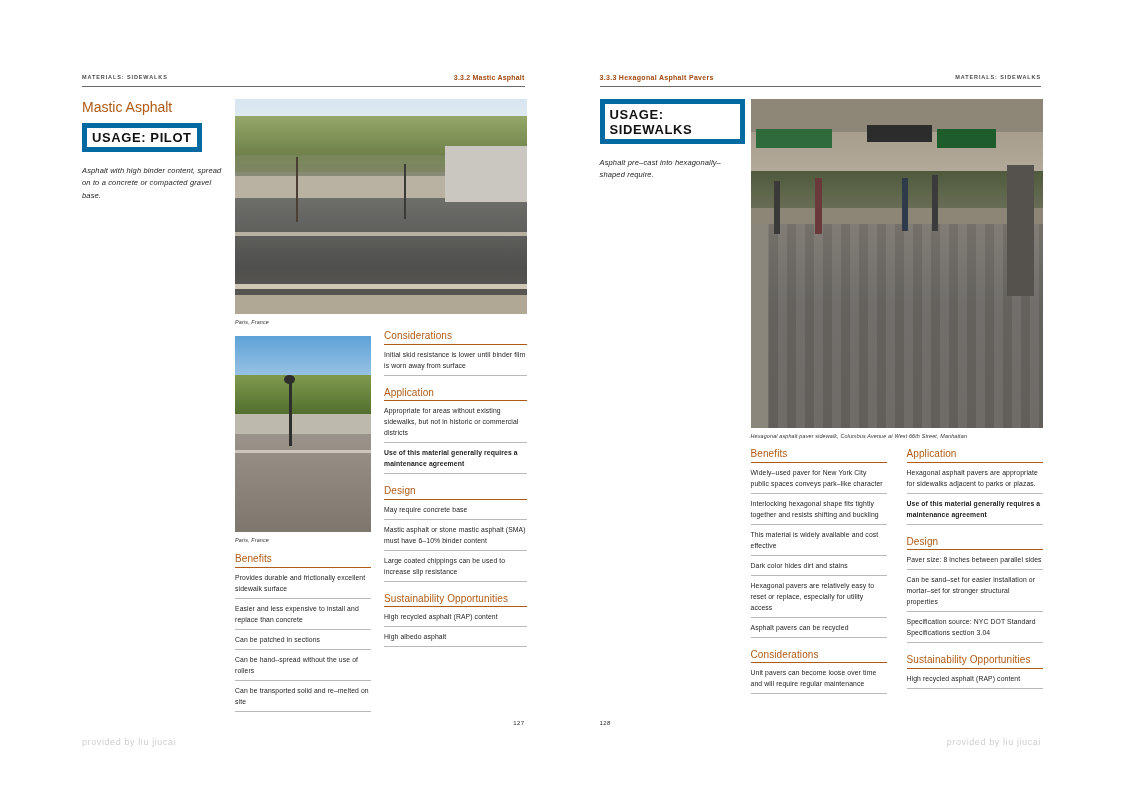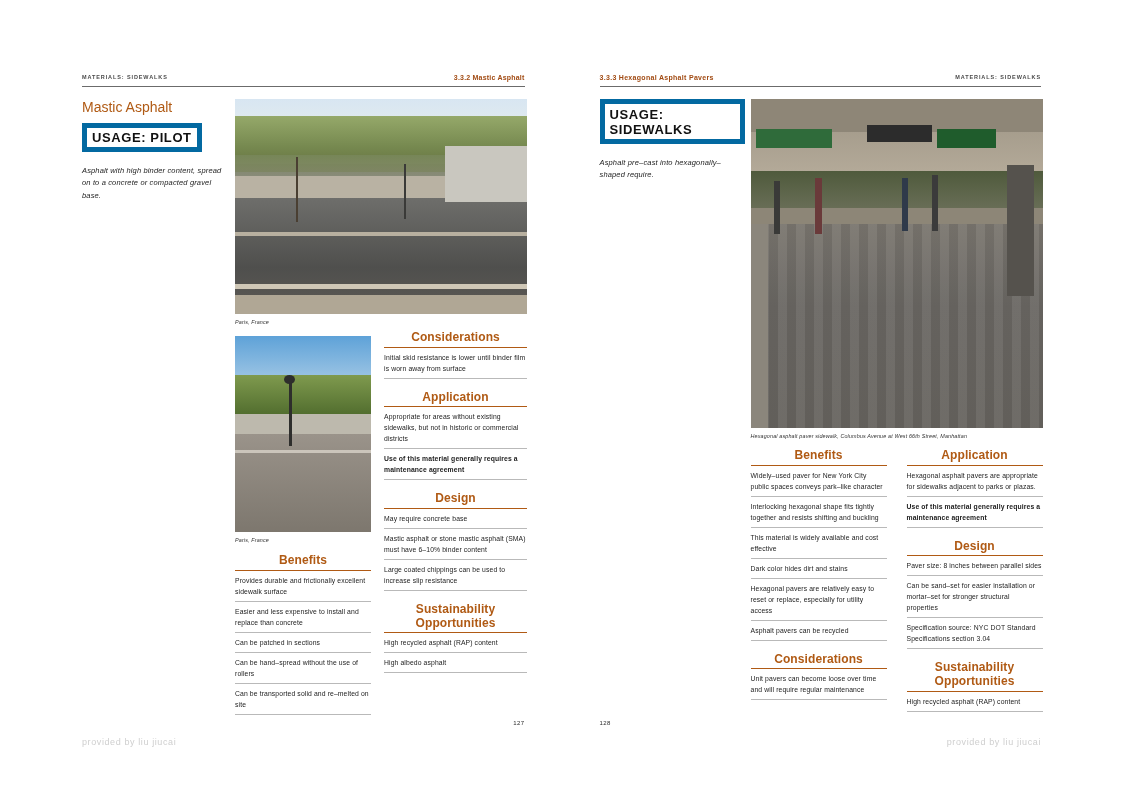--- a/index.html
+++ b/index.html
@@ -87,26 +87,25 @@
 
   
   .photo{position:relative;overflow:hidden;background:#777;}
   .photo .sky{position:absolute;left:0;right:0;top:0;}
   .photo .ground{position:absolute;left:0;right:0;bottom:0;}
 
   
   .sect{margin-bottom:11px;}
   .sect-head{
     color:#b05a14;
-    font-size:12px;
-    font-weight:bold;
+    font-size:10px;
+    font-weight:normal;
     padding-bottom:2.5px;
     border-bottom:1.4px solid #b05a14;
     letter-spacing:0.1px;
-    text-align:center;
   }
   .item{
     font-size:6.8px;
     line-height:1.62;
     padding:4px 0 4px 0;
     border-bottom:0.8px solid #b9b9b9;
     letter-spacing:0.12px;
     color:#1c1c1c;
   }
   .item.bold{font-weight:bold;}

